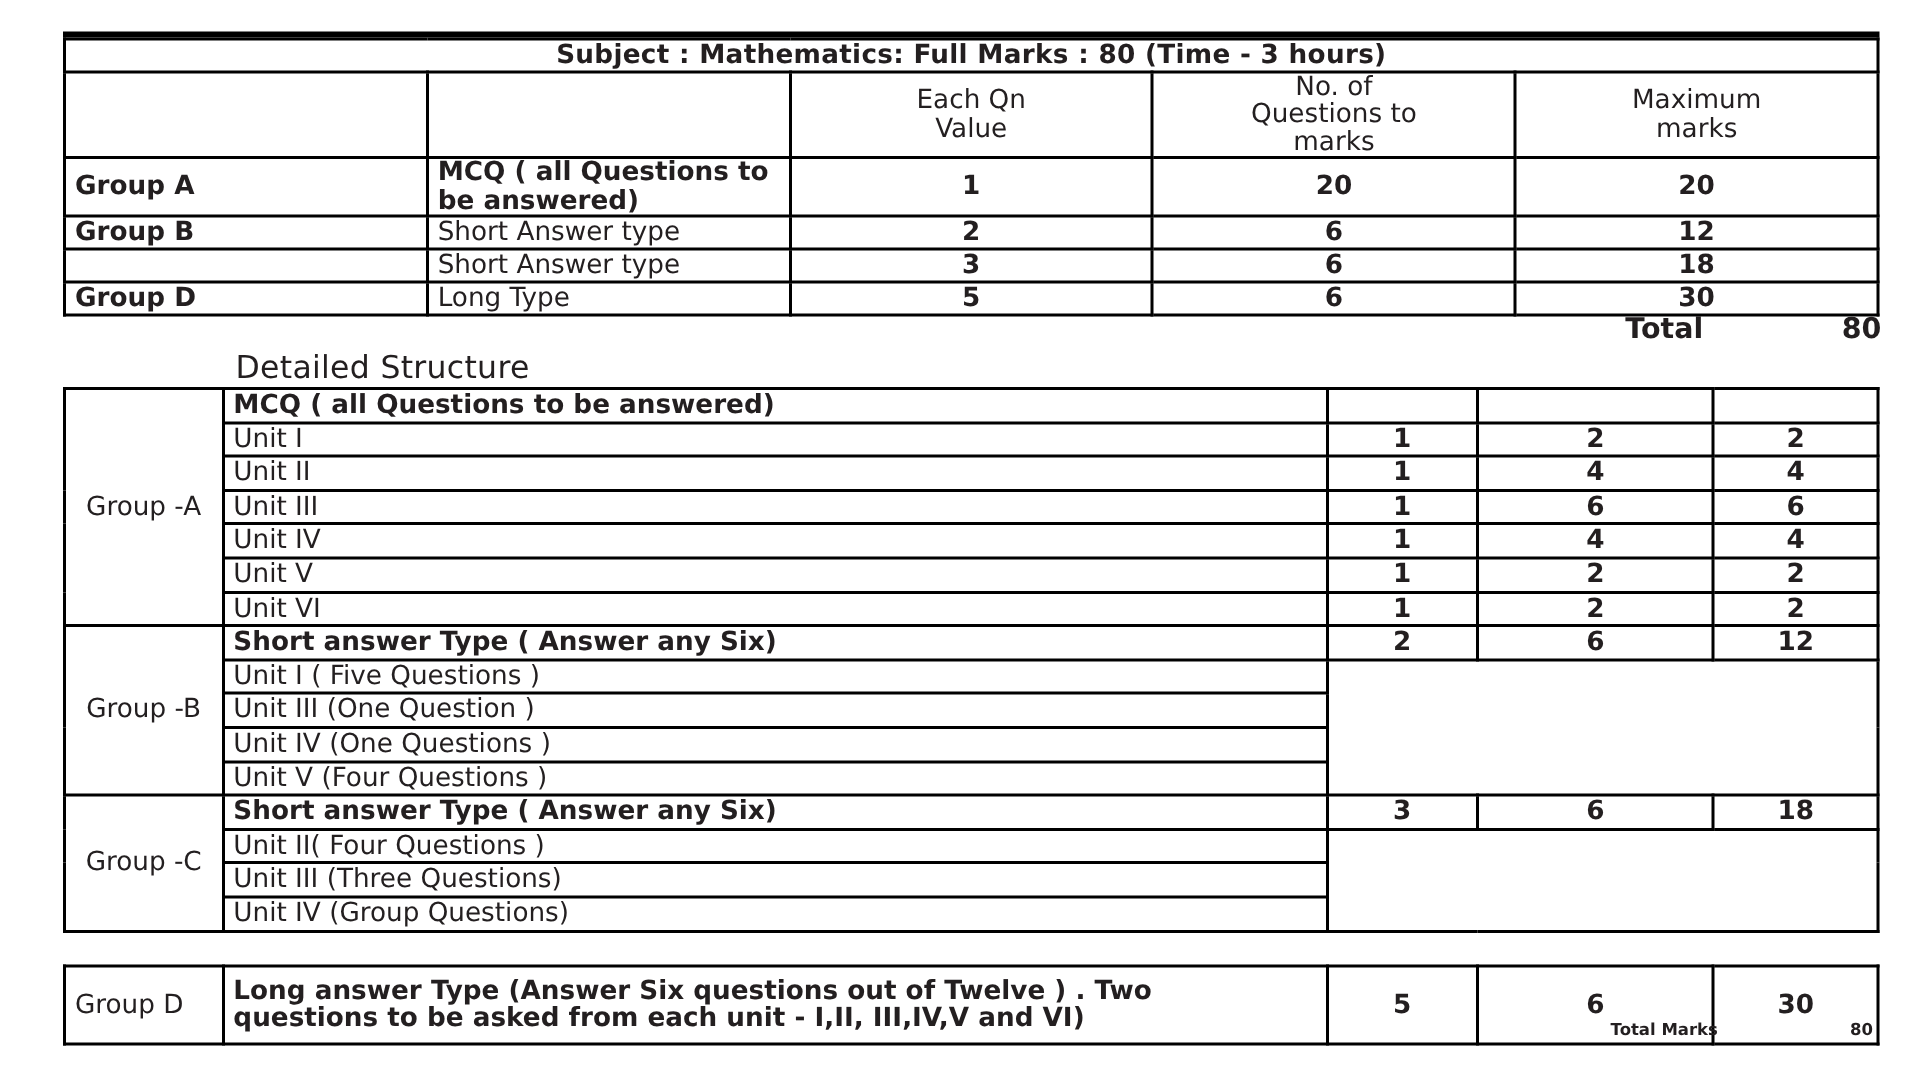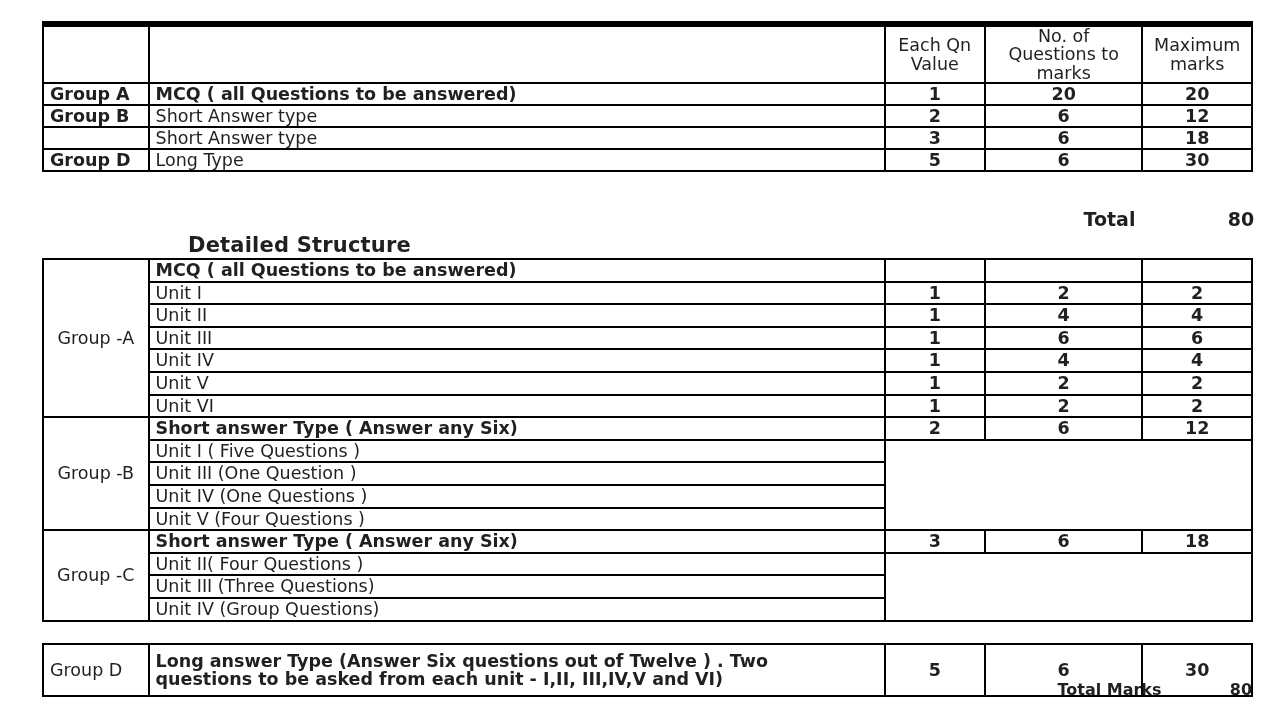--- a/index.html
+++ b/index.html
@@ -105,24 +105,24 @@
   .total-line .tl-value {
     position: absolute;
     left: 1145px;
     width: 108px;
     text-align: center;
   }
 
   
   .ds-heading {
     position: absolute;
-    left: 188px;
+    left: 157px;
     top: 233px;
     font-size: 21px;
-    font-weight: bold;
+    font-weight: normal;
     letter-spacing: .2px;
     text-align: center;
   }
 
   
   #table2 { left: 42px; top: 258px; width: 1211px; }
   #table2 td { height: 22.6px; }
   td.t2-grouplabel {
     text-align: center;
     font-weight: normal;
@@ -143,21 +143,21 @@
   }
   td.t3-group { font-weight: normal; font-size: 17.5px; vertical-align: middle; }
 
   .totalmarks-line {
     position: absolute;
     left: 42px;
     top: 680px;
     width: 1211px;
     height: 22px;
     font-weight: bold;
-    font-size: 16px;
+    font-size: 11px;
   }
   .totalmarks-line .tl-label {
     position: absolute;
     left: 990px;
     width: 155px;
     text-align: center;
   }
   .totalmarks-line .tl-value {
     position: absolute;
     left: 1145px;
@@ -167,20 +167,23 @@
 </style>
 </head>
 <body>
 
 <div class="page">
 
   <div class="toprule"></div>
 
   <table class="grid" id="table1">
     <tbody>
+      <tr>
+        <td class="title-band" colspan="5">Subject : Mathematics:   Full Marks : 80 (Time - 3 hours)</td>
+      </tr>
       <tr>
         <td class="c-group hdr"></td>
         <td class="c-desc hdr"></td>
         <td class="c-each hdr">
           <span>Each Qn</span><br>
           <span>Value</span>
         </td>
         <td class="c-noq hdr">
           <span>No. of</span><br>
           <span>Questions to</span><br>

